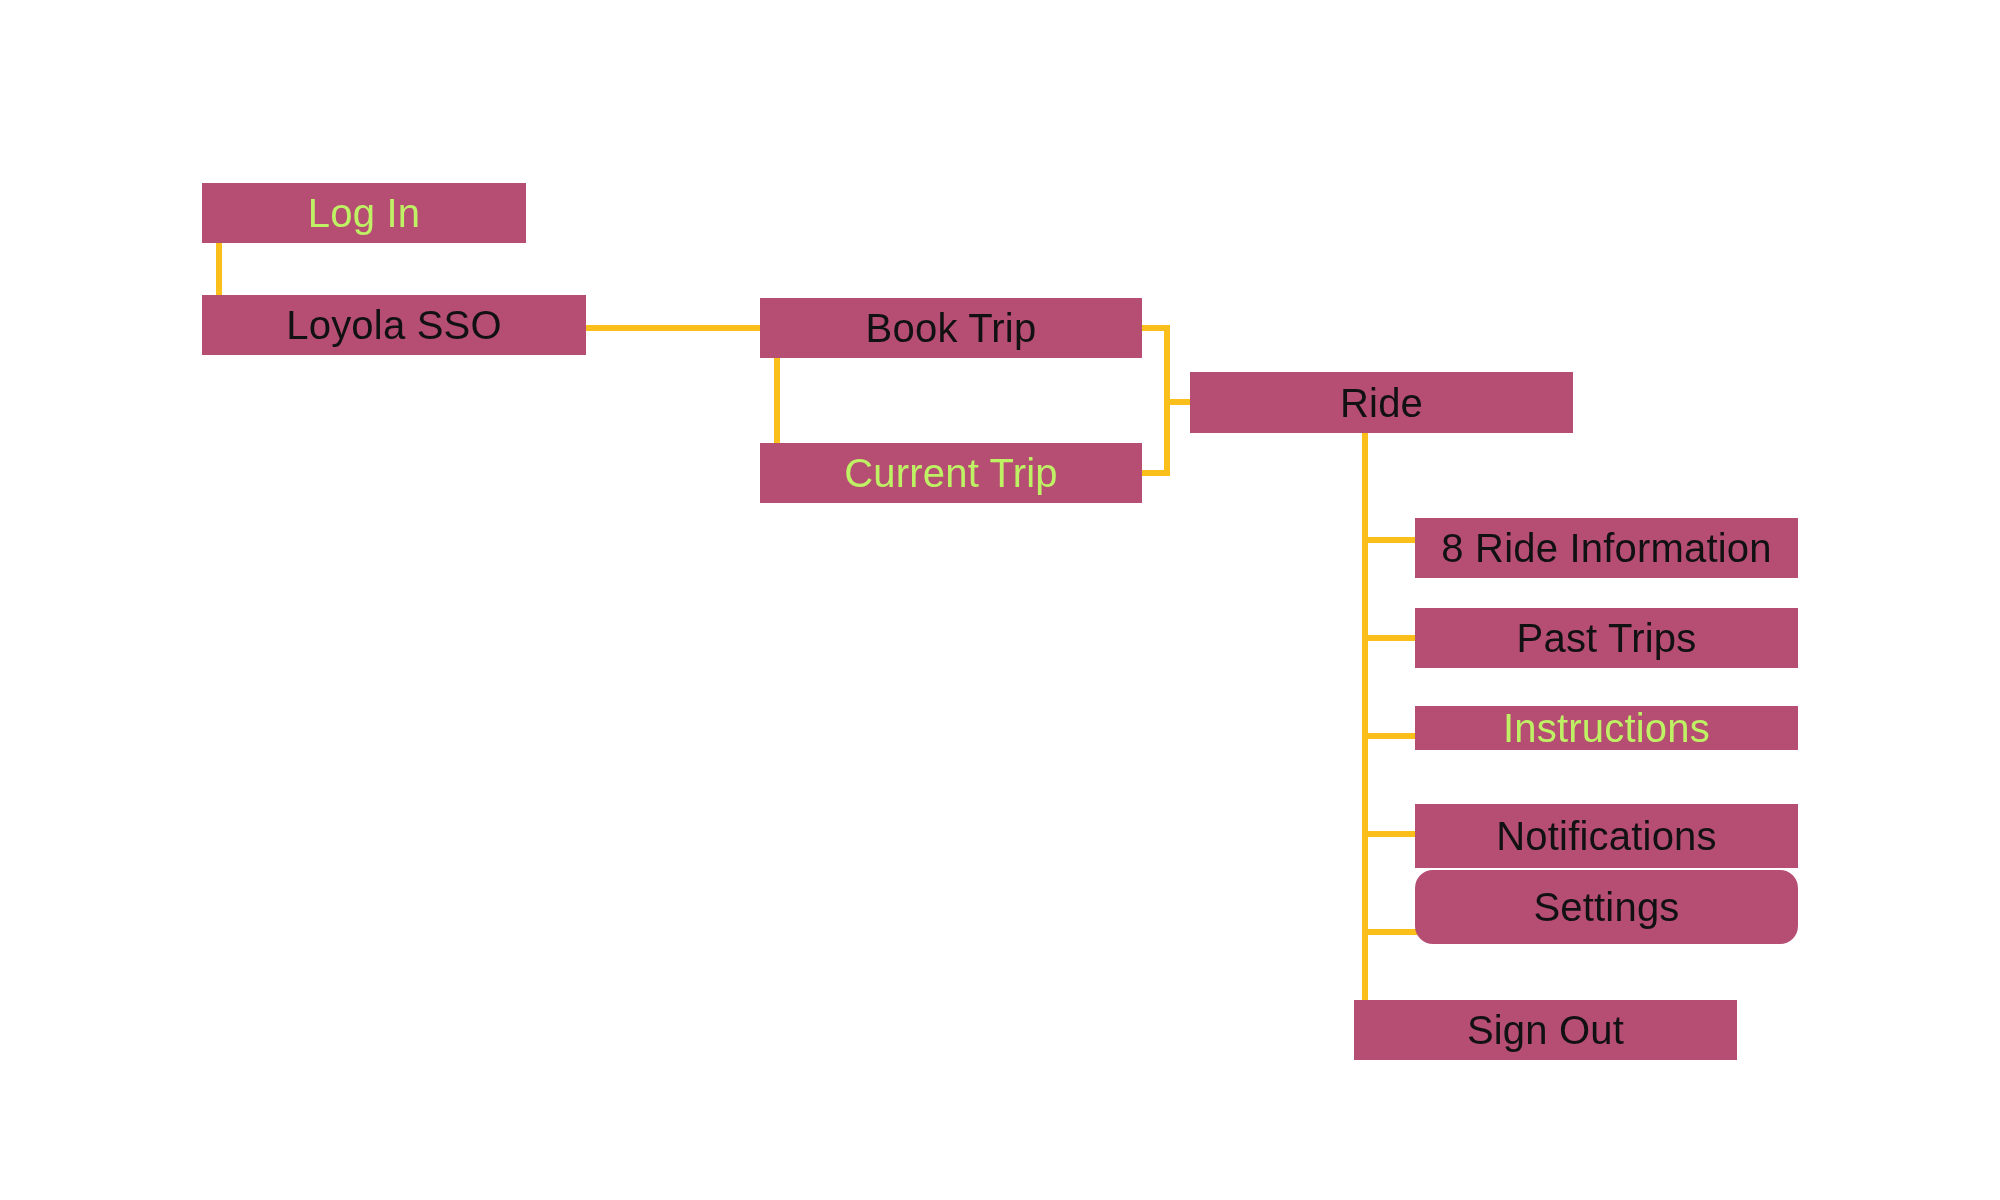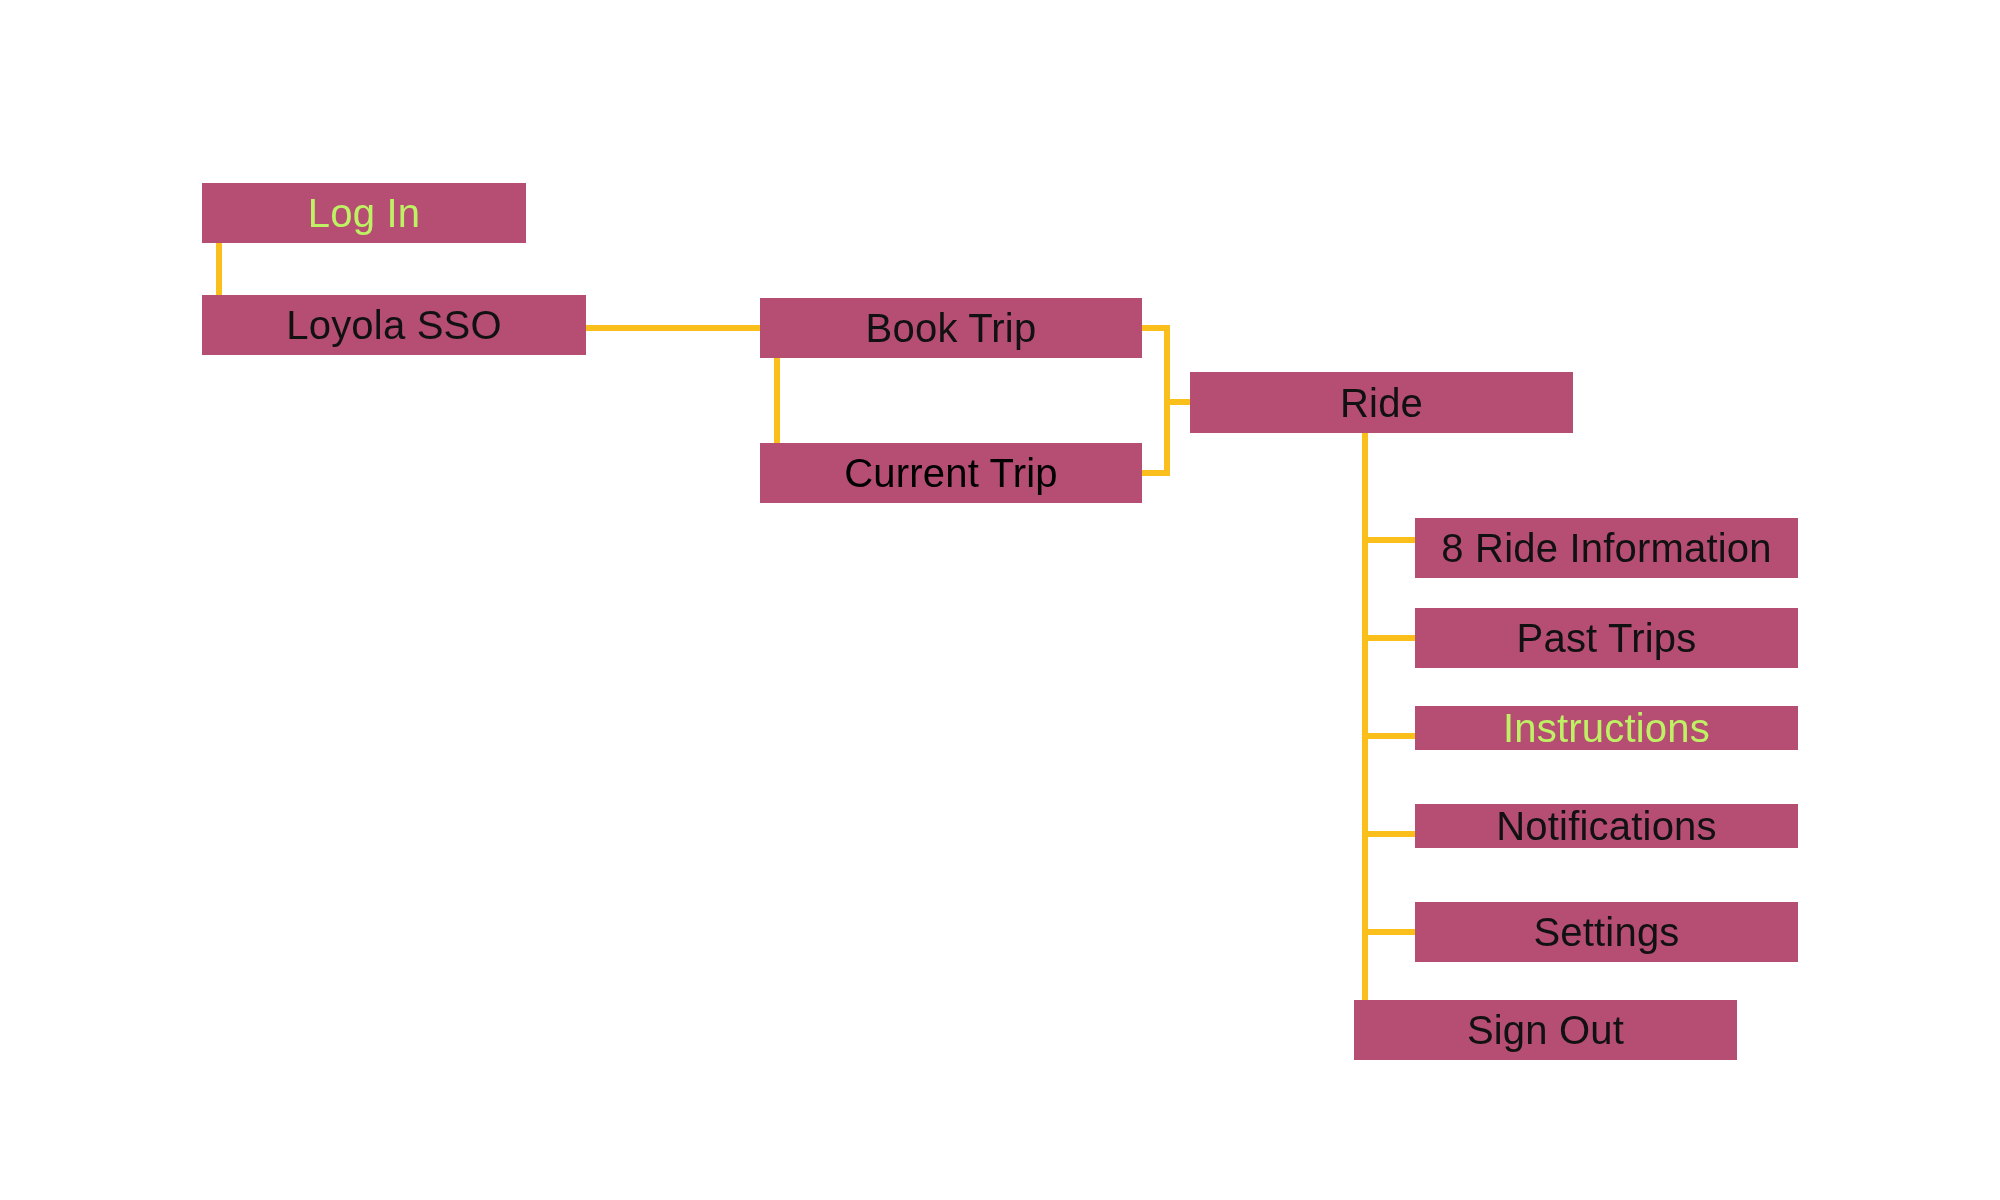--- a/index.html
+++ b/index.html
@@ -77,45 +77,45 @@
   </div>
 
   <div class="node" style="left: 202px; top: 295px; width: 384px; height: 60px; background: rgb(181, 78, 114); color: rgb(17, 17, 17);">
     <span>Loyola SSO</span>
   </div>
 
   <div class="node" style="left: 760px; top: 298px; width: 382px; height: 60px; background: rgb(181, 78, 114); color: rgb(17, 17, 17);">
     <span>Book Trip</span>
   </div>
 
-  <div class="node" style="left: 760px; top: 443px; width: 382px; height: 60px; background: rgb(181, 78, 114); color: #000000; justify-content: center;">
+  <div class="node" style="left: 760px; top: 443px; width: 382px; height: 60px; background: rgb(181, 78, 114); color: #bef264; justify-content: center;">
     <span>Current Trip</span>
   </div>
 
   <div class="node" style="left: 1190px; top: 372px; width: 383px; height: 61px; background: rgb(181, 78, 114); color: rgb(17, 17, 17);">
     <span>Ride</span>
   </div>
 
   <div class="node" style="left: 1415px; top: 518px; width: 383px; height: 60px; background: rgb(181, 78, 114); color: rgb(17, 17, 17);">
     <span>8 Ride Information</span>
   </div>
 
   <div class="node" style="left: 1415px; top: 608px; width: 383px; height: 60px; background: rgb(181, 78, 114); color: rgb(17, 17, 17);">
     <span>Past Trips</span>
   </div>
 
   <div class="node" style="left: 1415px; top: 706px; width: 383px; height: 44px; background: rgb(181, 78, 114); color: #bef264;">
     <span>Instructions</span>
   </div>
 
-  <div class="node" style="left: 1415px; top: 804px; width: 383px; height: 44px; background: rgb(181, 78, 114); color: rgb(17, 17, 17);">
+  <div class="node" style="left: 1415px; top: 804px; width: 383px; height: 64px; background: rgb(181, 78, 114); color: rgb(17, 17, 17);">
     <span>Notifications</span>
   </div>
 
-  <div class="node" style="left: 1415px; top: 902px; width: 383px; height: 60px; background: rgb(181, 78, 114); color: rgb(17, 17, 17);">
+  <div class="node" style="left: 1415px; top: 870px; width: 383px; height: 74px; background: rgb(181, 78, 114); color: rgb(17, 17, 17); border-radius: 18px;">
     <span>Settings</span>
   </div>
 
   <div class="node" style="left: 1354px; top: 1000px; width: 383px; height: 60px; background: rgb(181, 78, 114); color: rgb(17, 17, 17);">
     <span>Sign Out</span>
   </div>
 
 </div>
 
 </body></html>

